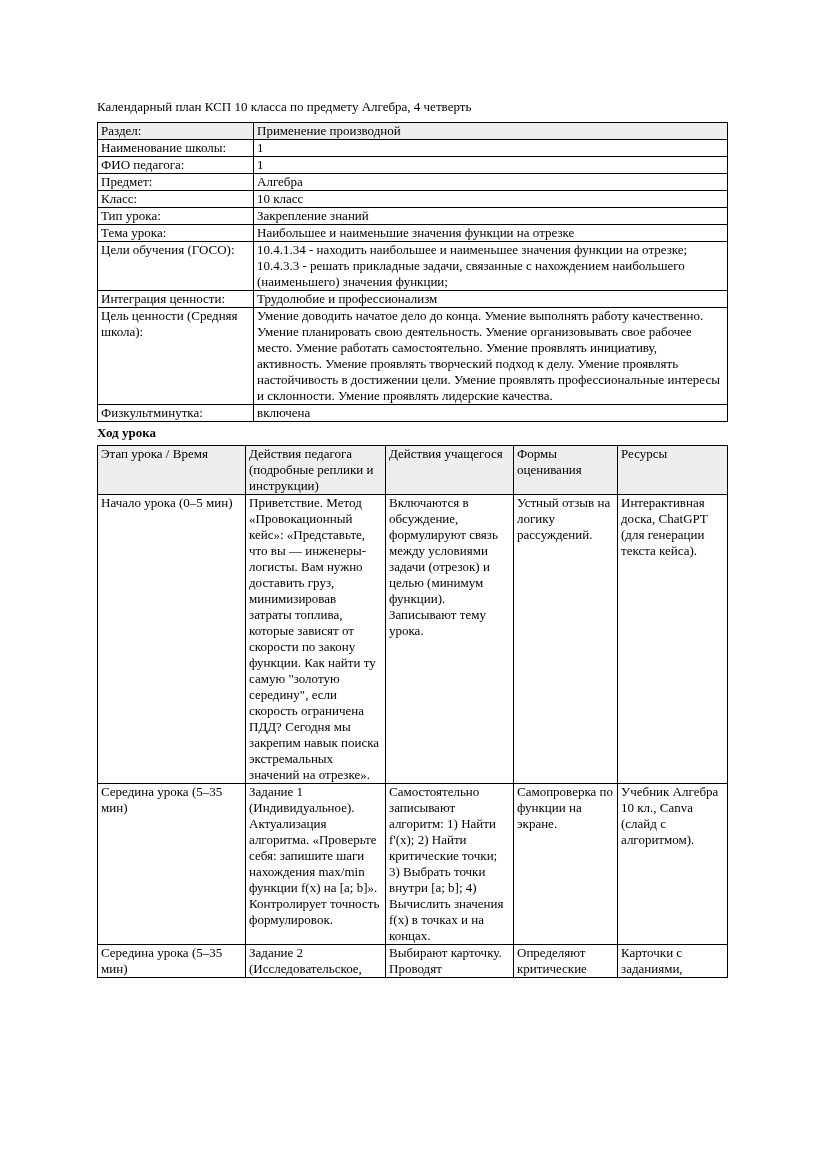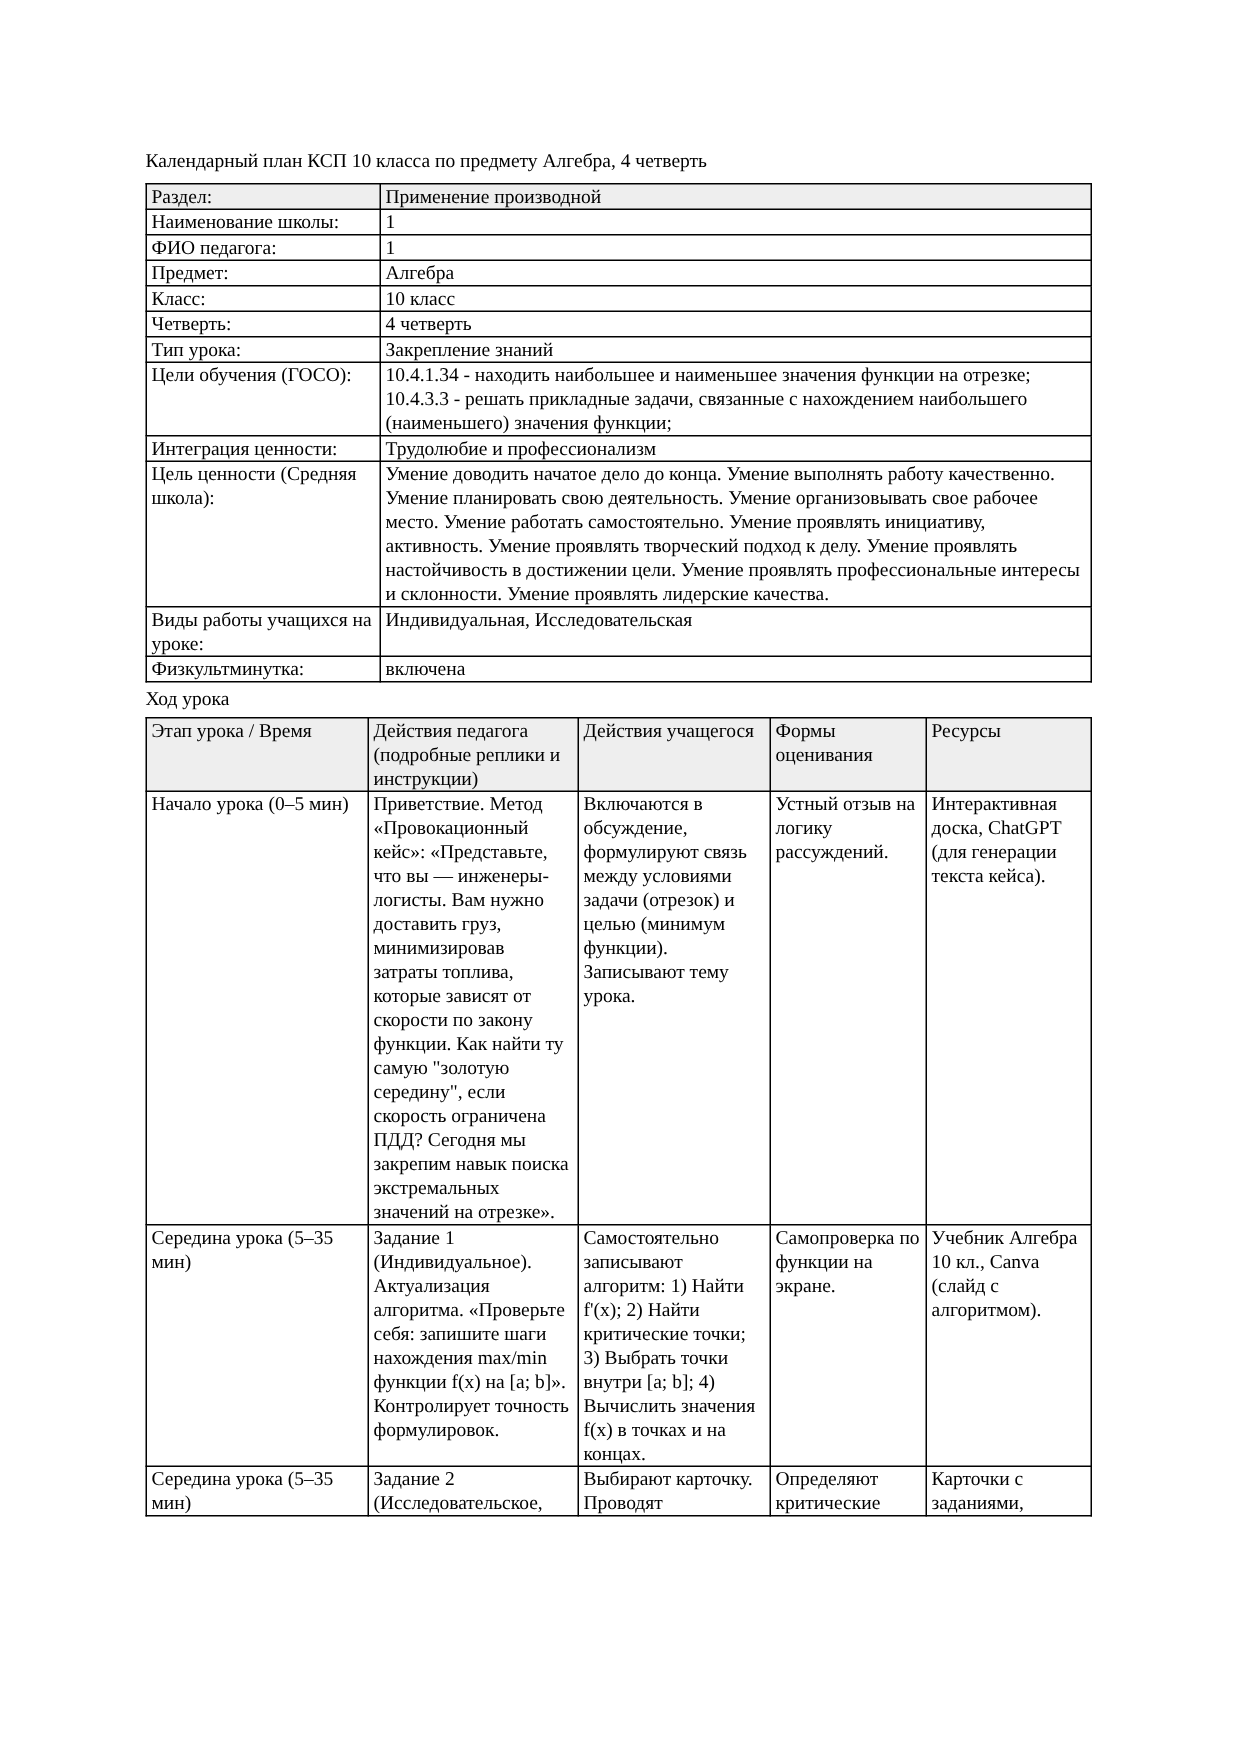--- a/index.html
+++ b/index.html
@@ -23,21 +23,21 @@
   table.tbl td, table.tbl th {
     border: 1px solid #000000;
     padding: 0 3px;
     vertical-align: top;
     text-align: left;
     font-weight: normal;
     white-space: pre-wrap;
     word-wrap: break-word;
   }
   tr.hdr td, table.tbl thead th { background: #eeeeee; }
-  .section-heading { margin: 3px 16px 4px 0; }
+  .section-heading { margin: 3px 16px 4px 0; font-weight: bold; }
 </style>
 </head>
 <body>
 
 <div class="page">
 
   <div class="doc-title">Календарный план КСП 10 класса по предмету Алгебра, 4 четверть</div>
 
   <table class="tbl info">
     <colgroup>
@@ -59,43 +59,39 @@
       </tr>
       <tr>
         <td>Предмет:</td>
         <td>Алгебра</td>
       </tr>
       <tr>
         <td>Класс:</td>
         <td>10 класс</td>
       </tr>
       <tr>
-        <td>Четверть:</td>
-        <td>4 четверть</td>
+        <td>Тип урока:</td>
+        <td>Закрепление знаний</td>
       </tr>
       <tr>
-        <td>Тип урока:</td>
-        <td>Закрепление знаний</td>
+        <td>Тема урока:</td>
+        <td>Наибольшее и наименьшие значения функции на отрезке</td>
       </tr>
       <tr>
         <td>Цели обучения (ГОСО):</td>
         <td>10.4.1.34 - находить наибольшее и наименьшее значения функции на отрезке;
 10.4.3.3 - решать прикладные задачи, связанные с нахождением наибольшего (наименьшего) значения функции;</td>
       </tr>
       <tr>
         <td>Интеграция ценности:</td>
         <td>Трудолюбие и профессионализм</td>
       </tr>
       <tr>
         <td>Цель ценности (Средняя школа):</td>
         <td>Умение доводить начатое дело до конца. Умение выполнять работу качественно. Умение планировать свою деятельность. Умение организовывать свое рабочее место. Умение работать самостоятельно. Умение проявлять инициативу, активность. Умение проявлять творческий подход к делу. Умение проявлять настойчивость в достижении цели. Умение проявлять профессиональные интересы и склонности. Умение проявлять лидерские качества.</td>
-      </tr>
-      <tr>
-        <td>Виды работы учащихся на уроке:</td>
-        <td>Индивидуальная, Исследовательская</td>
       </tr>
       <tr>
         <td>Физкультминутка:</td>
         <td>включена</td>
       </tr>
     </tbody>
   </table>
 
   <div class="section-heading">Ход урока</div>
 

